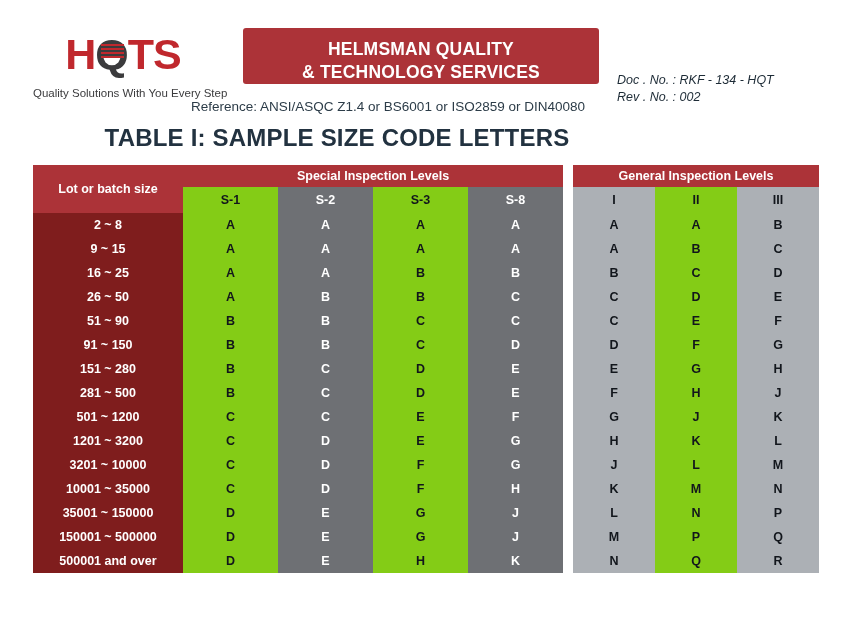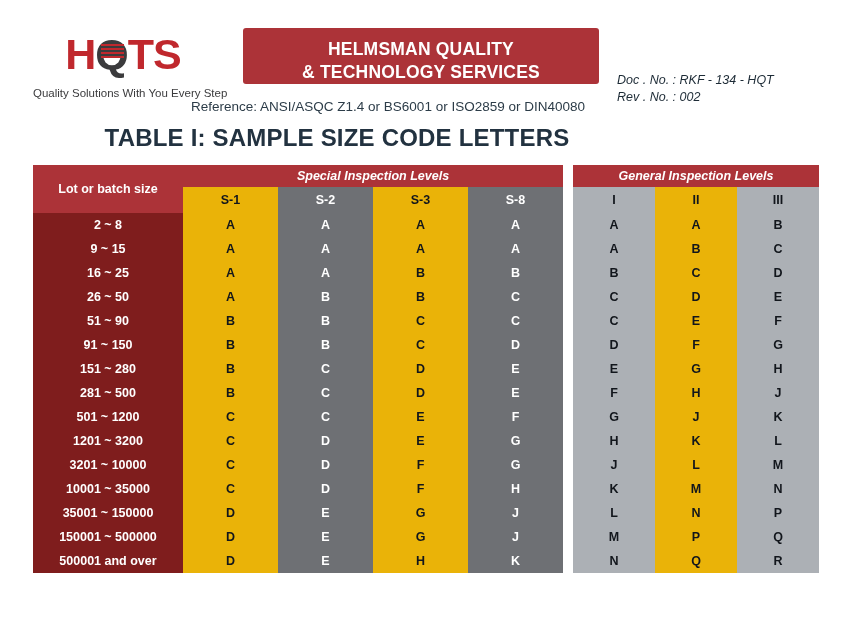--- a/index.html
+++ b/index.html
@@ -150,42 +150,41 @@
     font-size: 12.5px;
     font-weight: bold;
     border: 0;
     box-sizing: border-box;
   }
 
   
   .grp {
     background: #ac3338;
     color: #ffffff;
-    font-style: italic;
     font-size: 14px;
     height: 22px;
     border-bottom: 2px solid #ffffff;
   }
 
   .lotcell {
     background: #ac3338;
     color: #ffffff;
     font-size: 14px;
     height: 48px;
     border-bottom: 2px solid #ffffff;
   }
 
   .subhead {
     height: 26px;
     font-size: 12.5px;
     border-bottom: 2px solid #ffffff;
   }
 
   
-  .sh-light  { background: #eab308; color: #12161c; }
+  .sh-light  { background: #84cc16; color: #12161c; }
   .sh-dark   { background: #6e7074; color: #ffffff; }
   .sh-mid    { background: #acb0b5; color: #12161c; }
 
   .rowlabel {
     background: #7f1d1d;
     color: #ffffff;
     font-size: 13px;
     height: 24px;
     border-bottom: 2px solid #ffffff;
     border-right: 2px solid #ffffff;

